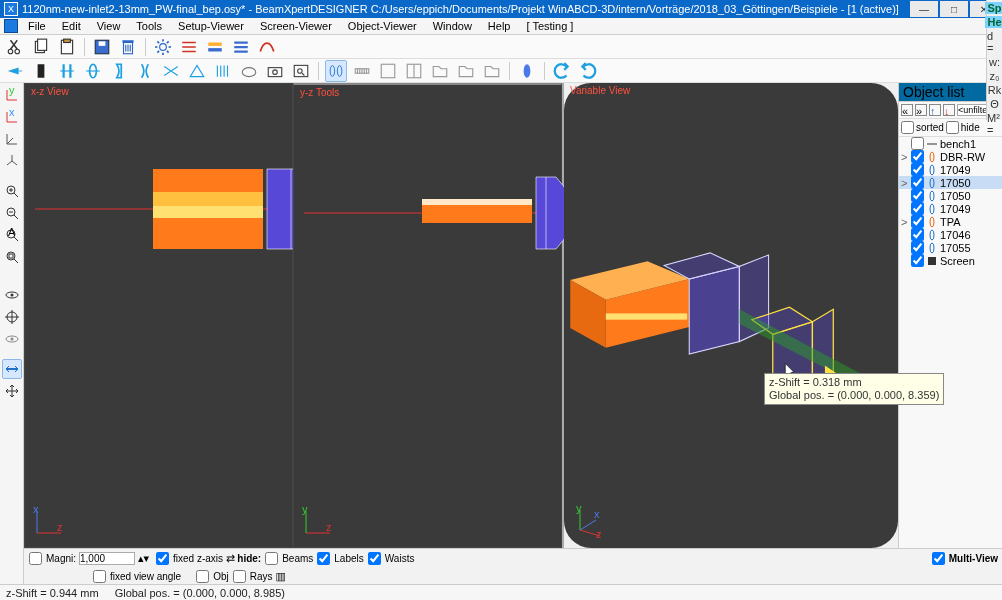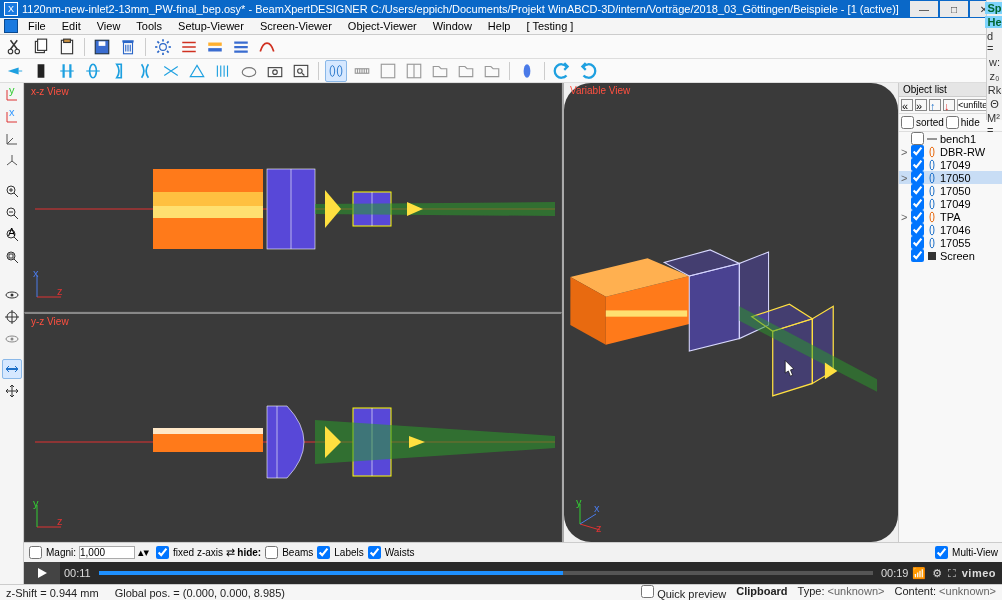--- a/index.html
+++ b/index.html
@@ -17,28 +17,28 @@
 .tbtn{width:22px;height:22px;display:flex;align-items:center;justify-content:center;cursor:pointer;border:1px solid transparent;border-radius:2px;}
 .tbtn svg{width:18px;height:18px;}
 .sep{width:1px;height:18px;background:#ccc;margin:0 2px;}
 .workarea{flex:1;display:flex;min-height:0;}
 .leftbar{width:24px;background:#f5f5f5;border-right:1px solid #ccc;display:flex;flex-direction:column;align-items:center;padding-top:2px;gap:2px;}
 .leftbar .lb{width:20px;height:20px;display:flex;align-items:center;justify-content:center;cursor:pointer;border:1px solid transparent;border-radius:2px;}
 .leftbar .lb.active{background:#d6e8ff;border-color:#8ab8e8;}
 .leftbar .lb svg{width:16px;height:16px;}
 .viewarea{flex:1;display:flex;flex-direction:column;min-width:0;}
 .views{flex:1;display:flex;min-height:0;}
-.leftviews{width:540px;display:flex;flex-direction:column;border-right:2px solid #aaa;}
+.leftviews{width:540px;display:flex;flex-direction:row;border-right:2px solid #aaa;}
 .view{flex:1;background:#3a3a3a;position:relative;border:1px solid #444;}
 .view-title{position:absolute;top:2px;left:6px;color:#ff5040;font-size:10px;}
 .rightview{flex:1;background:#3a3a3a;position:relative;border-radius:27px;}
 .axes{position:absolute;left:6px;bottom:6px;}
 .axes svg{width:36px;height:36px;}
 .panel-right{width:104px;background:#f8f8f8;border-left:1px solid #ccc;display:flex;flex-direction:column;}
-.panel-right .hdr{background:#e5e5e5;border-bottom:1px solid #ccc;padding:1px 4px;font-size:10px;}
+.panel-right .hdr{background:#0369a1;border-bottom:1px solid #ccc;padding:1px 4px;font-size:14px;}
 .panel-right .ctrlrow{display:flex;align-items:center;gap:2px;padding:2px 2px;border-bottom:1px solid #ddd;font-size:9px;flex-wrap:wrap;}
 .panel-right .ctrlrow .sq{width:12px;height:12px;border:1px solid #888;display:inline-block;cursor:pointer;}
 .panel-right .ctrlrow input[type=text]{width:40px;font-size:9px;border:1px solid #aaa;}
 .tree{flex:1;overflow:auto;font-size:10px;}
 .tree .row{display:flex;align-items:center;padding:0 2px;gap:2px;white-space:nowrap;cursor:pointer;}
 .tree .row.hl{background:#c8ddf5;}
 .tree .row input{margin:0;}
 .tree .ico{width:12px;height:12px;display:inline-flex;align-items:center;justify-content:center;}
 .bottombar1{height:20px;background:#f2f2f2;border-top:1px solid #ccc;display:flex;align-items:center;padding:0 4px;gap:6px;font-size:10px;}
 .bottombar1 input[type=checkbox]{margin:0 1px;}
@@ -407,21 +407,21 @@
               <svg viewBox="0 0 36 36">
                   <line x1="6" y1="30" x2="30" y2="30" stroke="#d33"></line>
                   <line x1="6" y1="30" x2="6" y2="8" stroke="#4a7ae8"></line>
                   <text x="26" y="28" font-size="7" fill="#d33">z</text>
                   <text x="2" y="10" font-size="7" fill="#4a7ae8">x</text>
                 </svg>
             </div>
           </div>
 
           <div class="view" style="border-top:2px solid #888;">
-            <div class="view-title">y-z View</div>
+            <div class="view-title">y-z Tools</div>
             <svg width="540" height="220" style="position:absolute;top:0;left:0;">
               <line x1="10" y1="128" x2="530" y2="128" stroke="#e03030" stroke-width="1"></line>
               <rect x="128" y="118" width="110" height="20" fill="#ff7a1a"></rect>
               <rect x="128" y="114" width="110" height="6" fill="#ffe8c8"></rect>
 
               <path d="M242 92 L262 92 Q296 128 262 164 L242 164 Z" fill="#5848d8" stroke="#fff" stroke-width="0.6"></path>
               <line x1="252" y1="92" x2="252" y2="164" stroke="#fff" stroke-width="0.6"></line>
 
               <rect x="328" y="94" width="38" height="68" fill="#5848d8" stroke="#ff0" stroke-width="1"></rect>
               <line x1="347" y1="94" x2="347" y2="162" stroke="#fff" stroke-width="0.6"></line>
@@ -459,20 +459,24 @@
               <polygon points="200,238 238,226 238,288 200,300"></polygon>
               <polygon points="200,238 238,226 216,212 180,224"></polygon>
               <polygon points="238,226 238,288 258,276 258,214"></polygon>
             </g>
 
             <polygon points="168,214 300,284 300,296 168,228" fill="#2a9a2a" opacity="0.5"></polygon>
             <polygon points="250,268 262,276 250,284" fill="#ffe040"></polygon>
 
             <path d="M212 266 l8 8 l-3 1 l2 5 l-2 1 l-2-5 l-3 2 z" fill="#fff" stroke="#000" stroke-width="0.6"></path>
           </svg>
+          <div class="tooltip" style="left:200px;top:290px;">
+            <div>z-Shift = 0.318 mm</div>
+            <div>Global pos. = (0.000, 0.000, 8.359)</div>
+          </div>
           <div class="axes">
             <svg viewBox="0 0 36 36">
                 <line x1="10" y1="26" x2="30" y2="32" stroke="#d33"></line>
                 <line x1="10" y1="26" x2="10" y2="6" stroke="#3c3"></line>
                 <line x1="10" y1="26" x2="26" y2="16" stroke="#4a7ae8"></line>
                 <text x="26" y="34" font-size="6" fill="#d33">z</text>
                 <text x="6" y="8" font-size="6" fill="#3c3">y</text>
                 <text x="24" y="14" font-size="6" fill="#4a7ae8">x</text>
               </svg>
           </div>
@@ -614,54 +618,43 @@
             <label style="font-weight:bold;">hide:</label>
           <input type="checkbox" style="">
             <label>Beams</label>
           <input type="checkbox" checked="" style="">
             <label>Labels</label>
           <input type="checkbox" checked="" style="">
             <label>Waists</label>
         </div>
         <div class="grp" style="margin-left:auto;">
             <input type="checkbox" checked="" style="">
-            <label style="font-weight:normal;">Multi-View</label>
-          </div>
-      </div>
-
-      <div class="playbar">
-        <div class="playbtn">
-            <svg width="14" height="14" viewBox="0 0 14 14">
-              <polygon points="3,2 12,7 3,12" fill="#fff"></polygon>
-            </svg>
-          </div>
-        <div class="time">00:11</div>
-        <div class="progress">
-            <div class="done"></div>
-          </div>
-        <div class="time">00:19</div>
-        <div class="right">
-          <span>📶</span>
-          <span>⚙</span>
-          <span>⛶</span>
-          <span style="font-weight:bold;letter-spacing:0.5px;">vimeo</span>
-        </div>
-      </div>
+            <label style="font-weight:bold;">Multi-View</label>
+          </div>
+      </div>
+      <div class="bottombar1" style="height:16px;border-top:none;">
+        <div class="grp" style="margin-left:64px;">
+            <input type="checkbox" style="">
+            <label>fixed view angle</label>
+          </div>
+        <div class="grp" style="margin-left:8px;">
+          <input type="checkbox" style="">
+            <label>Obj</label>
+          <input type="checkbox" style="">
+            <label>Rays</label>
+          <span>▥</span>
+        </div>
+      </div>
+
     </div>
   </div>
 
   <div class="statusbar">
     <span>z-Shift = 0.944 mm</span>
     <span>Global pos. = (0.000, 0.000, 8.985)</span>
-    <div class="right">
-      <span><input type="checkbox" style=""> <span>Quick preview</span></span>
-      <span style="font-weight:bold;">Clipboard</span>
-      <span><span>Type:</span> <span style="color:#666;">&lt;unknown&gt;</span></span>
-      <span><span>Content:</span> <span style="color:#666;">&lt;unknown&gt;</span></span>
-    </div>
   </div>
 
   <div class="rightstrip">
     <div class="green">Sp</div>
     <div class="green">He</div>
     <div>d =</div>
     <div>w:</div>
     <div>z₀</div>
     <div>Rk</div>
     <div>Θ</div>

